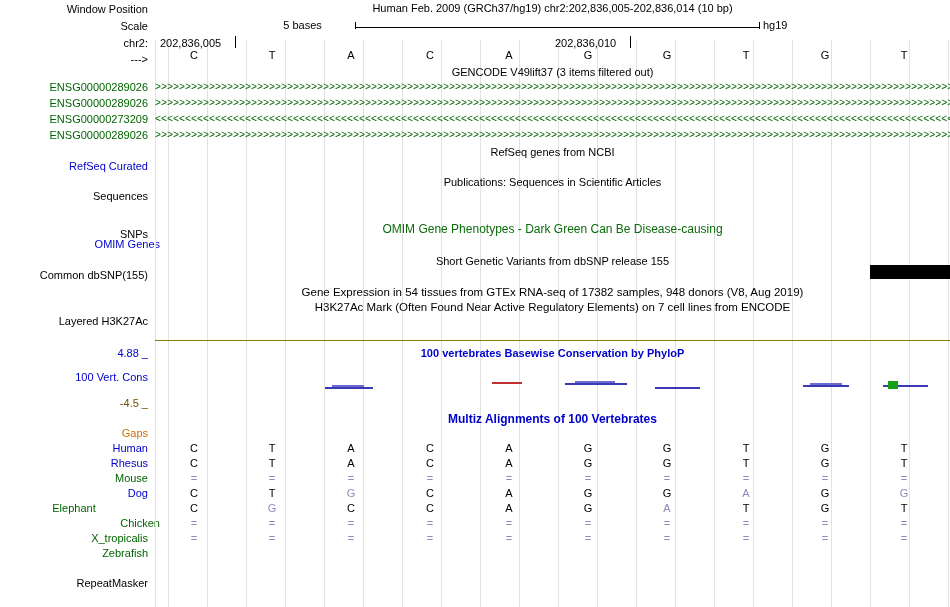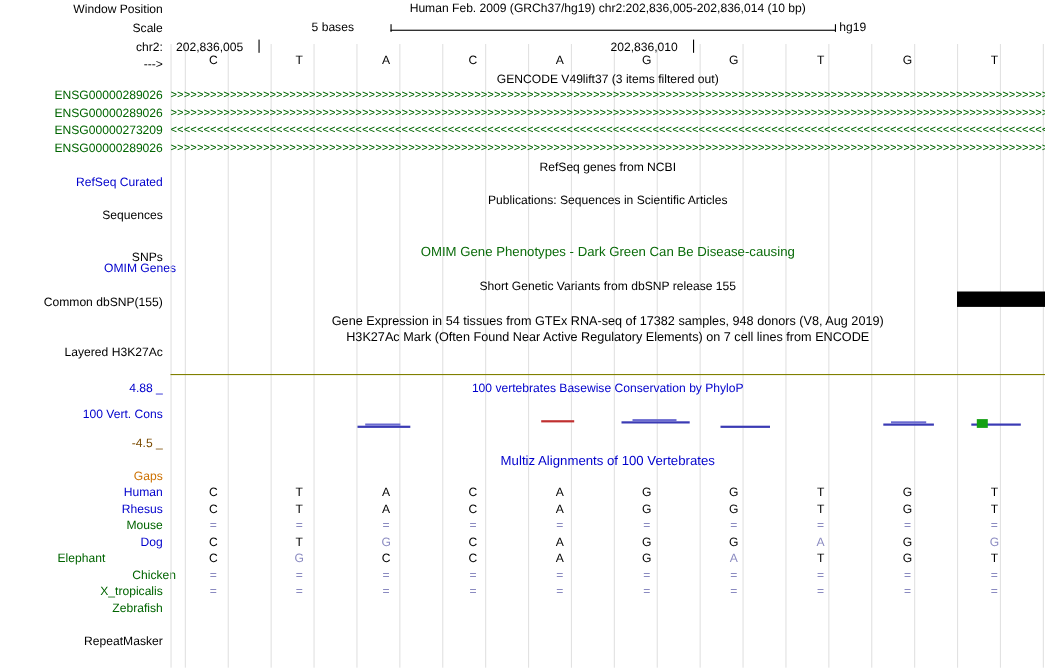--- a/index.html
+++ b/index.html
@@ -36,21 +36,21 @@
     position:absolute;top:40px;width:1px;height:567px;
     background:#e2e2e2;
   }
   .centertext{
     position:absolute;
     text-align:center;
     white-space:nowrap;
     font-size:11px;
     line-height:12px;
   }
-  .centertext.blue{color:#0000cc;}
+  .centertext.blue{color:#0000cc;font-weight:bold;}
   .centertext.green{color:#0a6b0a;}
   .centertext.black{color:#000;}
 
   
   .baserow span{
     position:absolute;
     font-size:11px;
     text-align:center;
     width:14px;
     margin-left:-7px;

